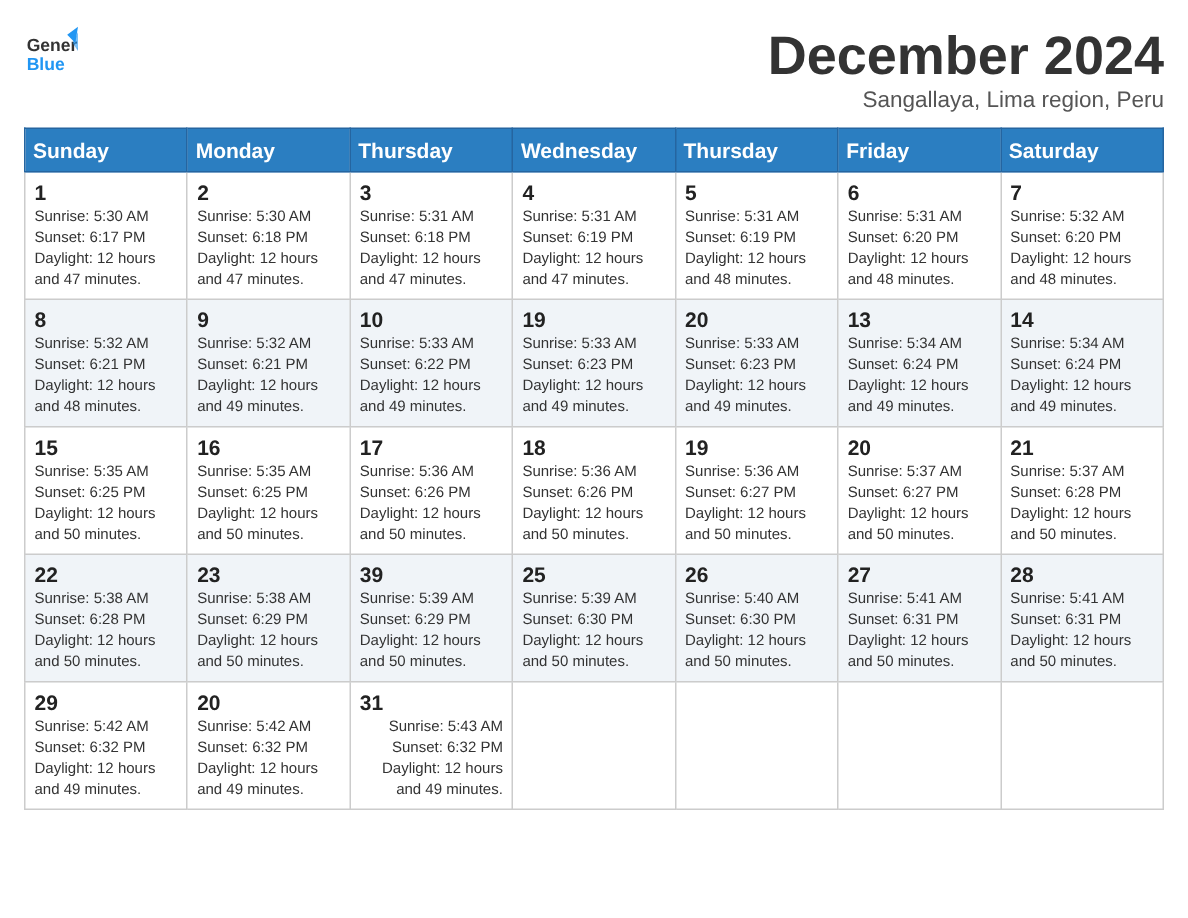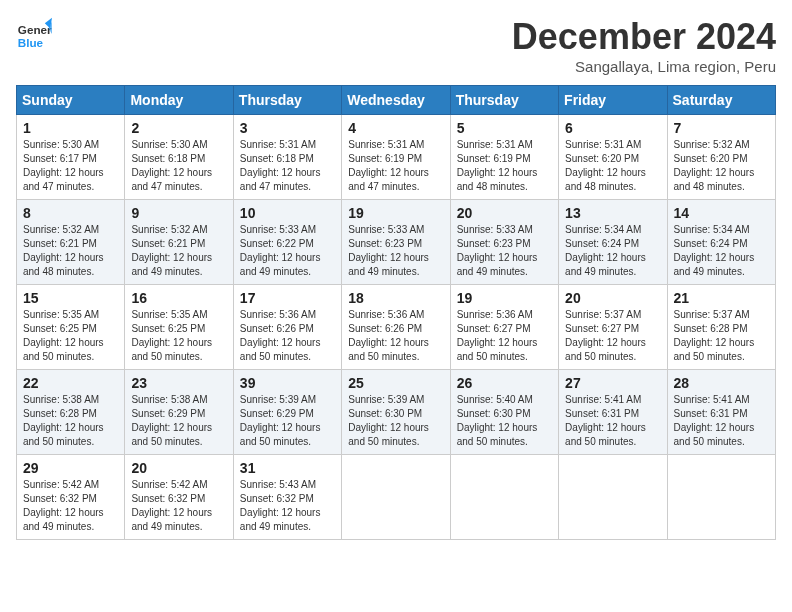--- a/index.html
+++ b/index.html
@@ -327,21 +327,21 @@
         </td>
         <td>
           <span class="cell-day">20</span>
           <div class="cell-info" style="white-space: pre-line;">Sunrise: 5:42 AM
 Sunset: 6:32 PM
 Daylight: 12 hours
 and 49 minutes.</div>
         </td>
         <td>
           <span class="cell-day">31</span>
-          <div class="cell-info" style="white-space: pre-line;">Sunrise: 5:43 AM
+          <div class="cell-info" style="white-space: pre-line; text-align: right;">Sunrise: 5:43 AM
 Sunset: 6:32 PM
 Daylight: 12 hours
 and 49 minutes.</div>
         </td>
         <td class="empty-cell"></td>
         <td class="empty-cell"></td>
         <td class="empty-cell"></td>
         <td class="empty-cell"></td>
       </tr>
     </tbody>

